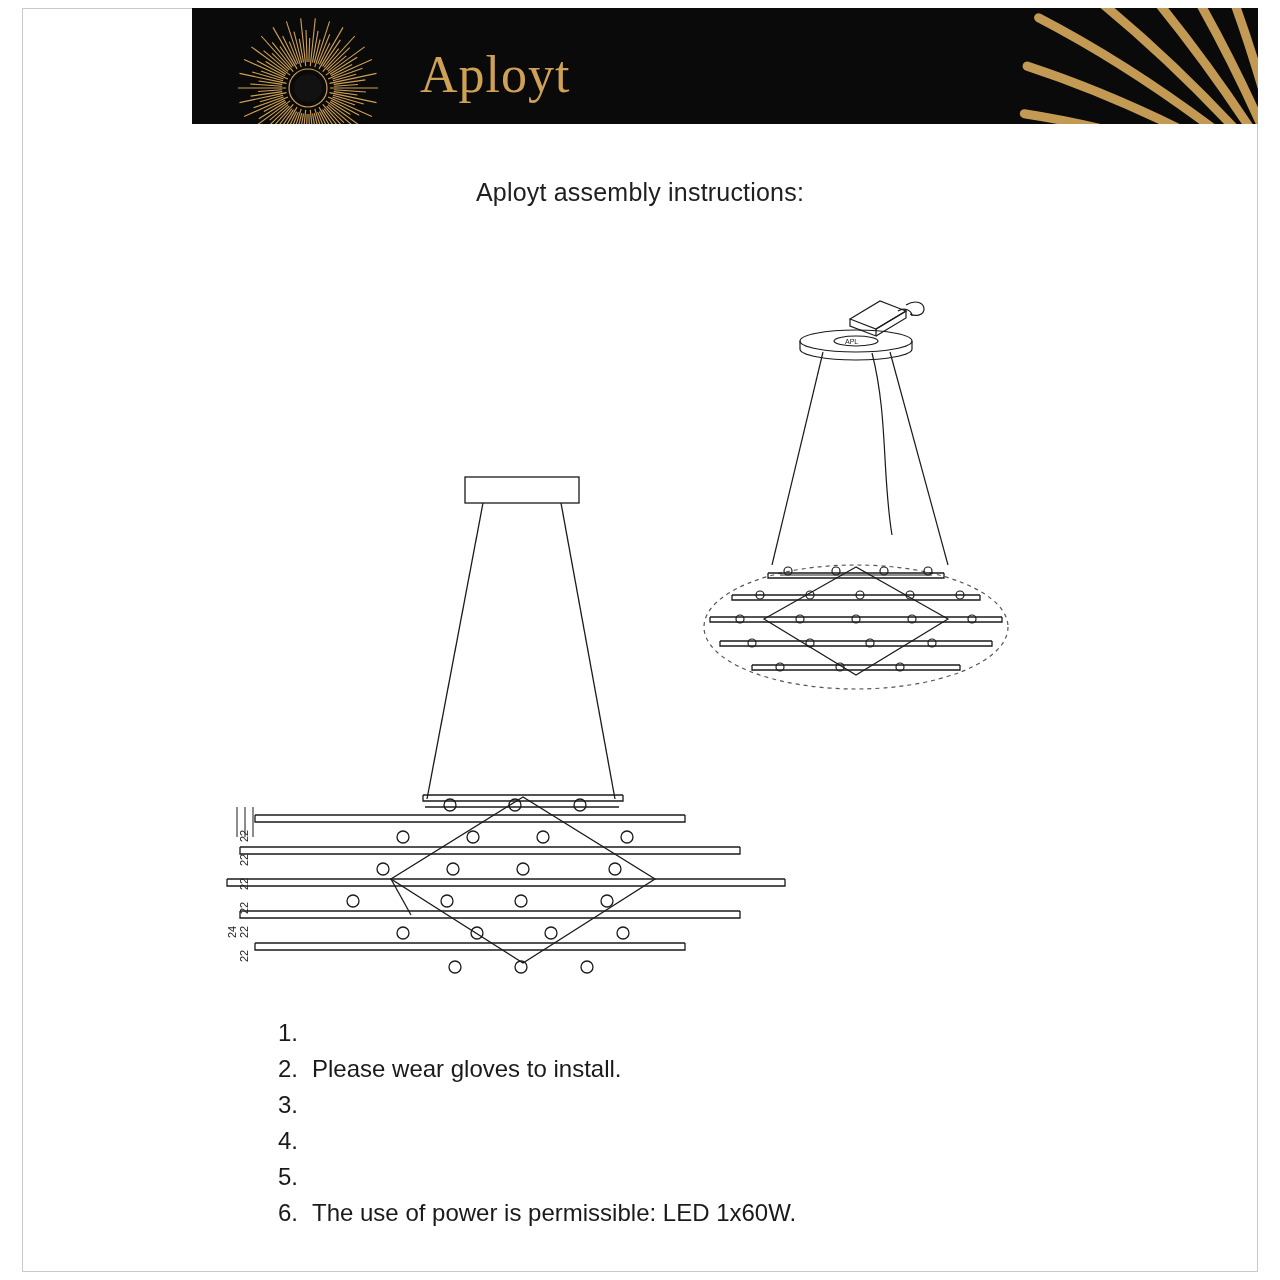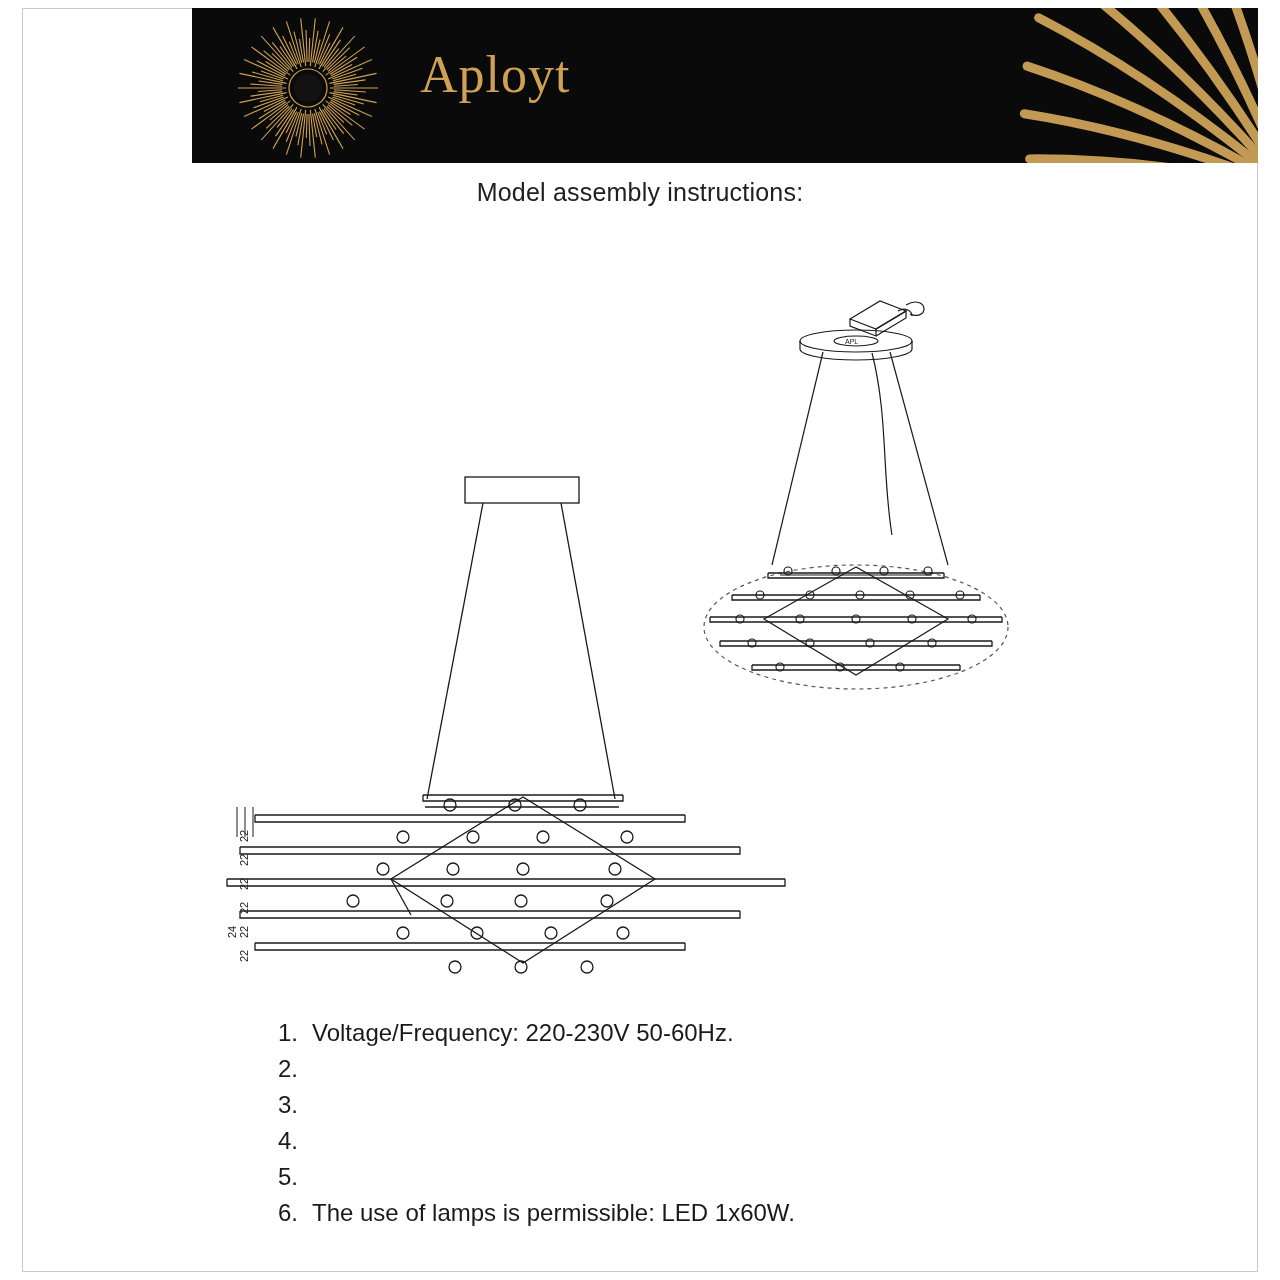--- a/index.html
+++ b/index.html
@@ -33,21 +33,21 @@
     box-sizing: border-box;
     pointer-events: none;
   }
 
   
   .header {
     position: absolute;
     left: 192px;
     top: 8px;
     width: 1066px;
-    height: 155px;
+    height: 116px;
     background: #0a0a0a;
     overflow: hidden;
   }
   .logo-burst {
     position: absolute;
     left: 42px;
     top: 6px;
     width: 148px;
     height: 148px;
   }
@@ -263,21 +263,21 @@
           <path d="M520 300 Q483.4 138.0 424.4 13.5"></path>
           <path d="M520 300 Q510.5 141.9 474.1 15.7"></path>
           <path d="M520 300 Q535.4 150.1 520.6 26.0"></path>
           <path d="M520 300 Q557.4 162.0 562.6 43.5"></path>
           <path d="M520 300 Q576.0 176.8 599.0 67.0"></path>
         </g>
     </svg>
   </div>
 
   <div class="title-block">
-    <div class="title-line">Model assembly instructions:</div>
+    <div class="title-line">Aployt assembly instructions:</div>
   </div>
 
   <svg class="figure-right" viewBox="0 0 400 440">
     <g fill="none" stroke="#1a1a1a" stroke-width="1.2">
 
       <path d="M190 44 l30 -18 26 10 -30 18 z"></path>
       <path d="M190 44 l0 7 26 10 0 -7"></path>
       <path d="M216 54 l30 -18 0 7 -30 18"></path>
       <path d="M246 30 c10 -6 18 -2 18 4 c0 6 -8 8 -14 5"></path>
       <path d="M238 36 c6 -4 14 -1 14 5"></path>
@@ -402,33 +402,33 @@
     <span class="vlabel" style="left:6px; top:70px;">22</span>
     <span class="vlabel" style="left:6px; top:94px;">22</span>
     <span class="vlabel" style="left:6px; top:118px;">22</span>
     <span class="vlabel" style="left:6px; top:142px;">22</span>
     <span class="vlabel" style="left:-6px; top:118px;">24</span>
   </div>
 
   <div class="notes">
     <div class="note-row">
       <span class="note-num">1.</span>
-      <span class="note-text">Voltage/Frequency: 220-230V 50-60Hz.</span>
     </div>
     <div class="note-row">
       <span class="note-num">2.</span>
+      <span class="note-text">Please wear gloves to install.</span>
     </div>
     <div class="note-row">
       <span class="note-num">3.</span>
     </div>
     <div class="note-row">
       <span class="note-num">4.</span>
     </div>
     <div class="note-row">
       <span class="note-num">5.</span>
     </div>
     <div class="note-row">
       <span class="note-num">6.</span>
-      <span class="note-text">The use of lamps is permissible: LED 1x60W.</span>
+      <span class="note-text">The use of power is permissible: LED 1x60W.</span>
     </div>
   </div>
 
 </div>
 
 </body></html>

